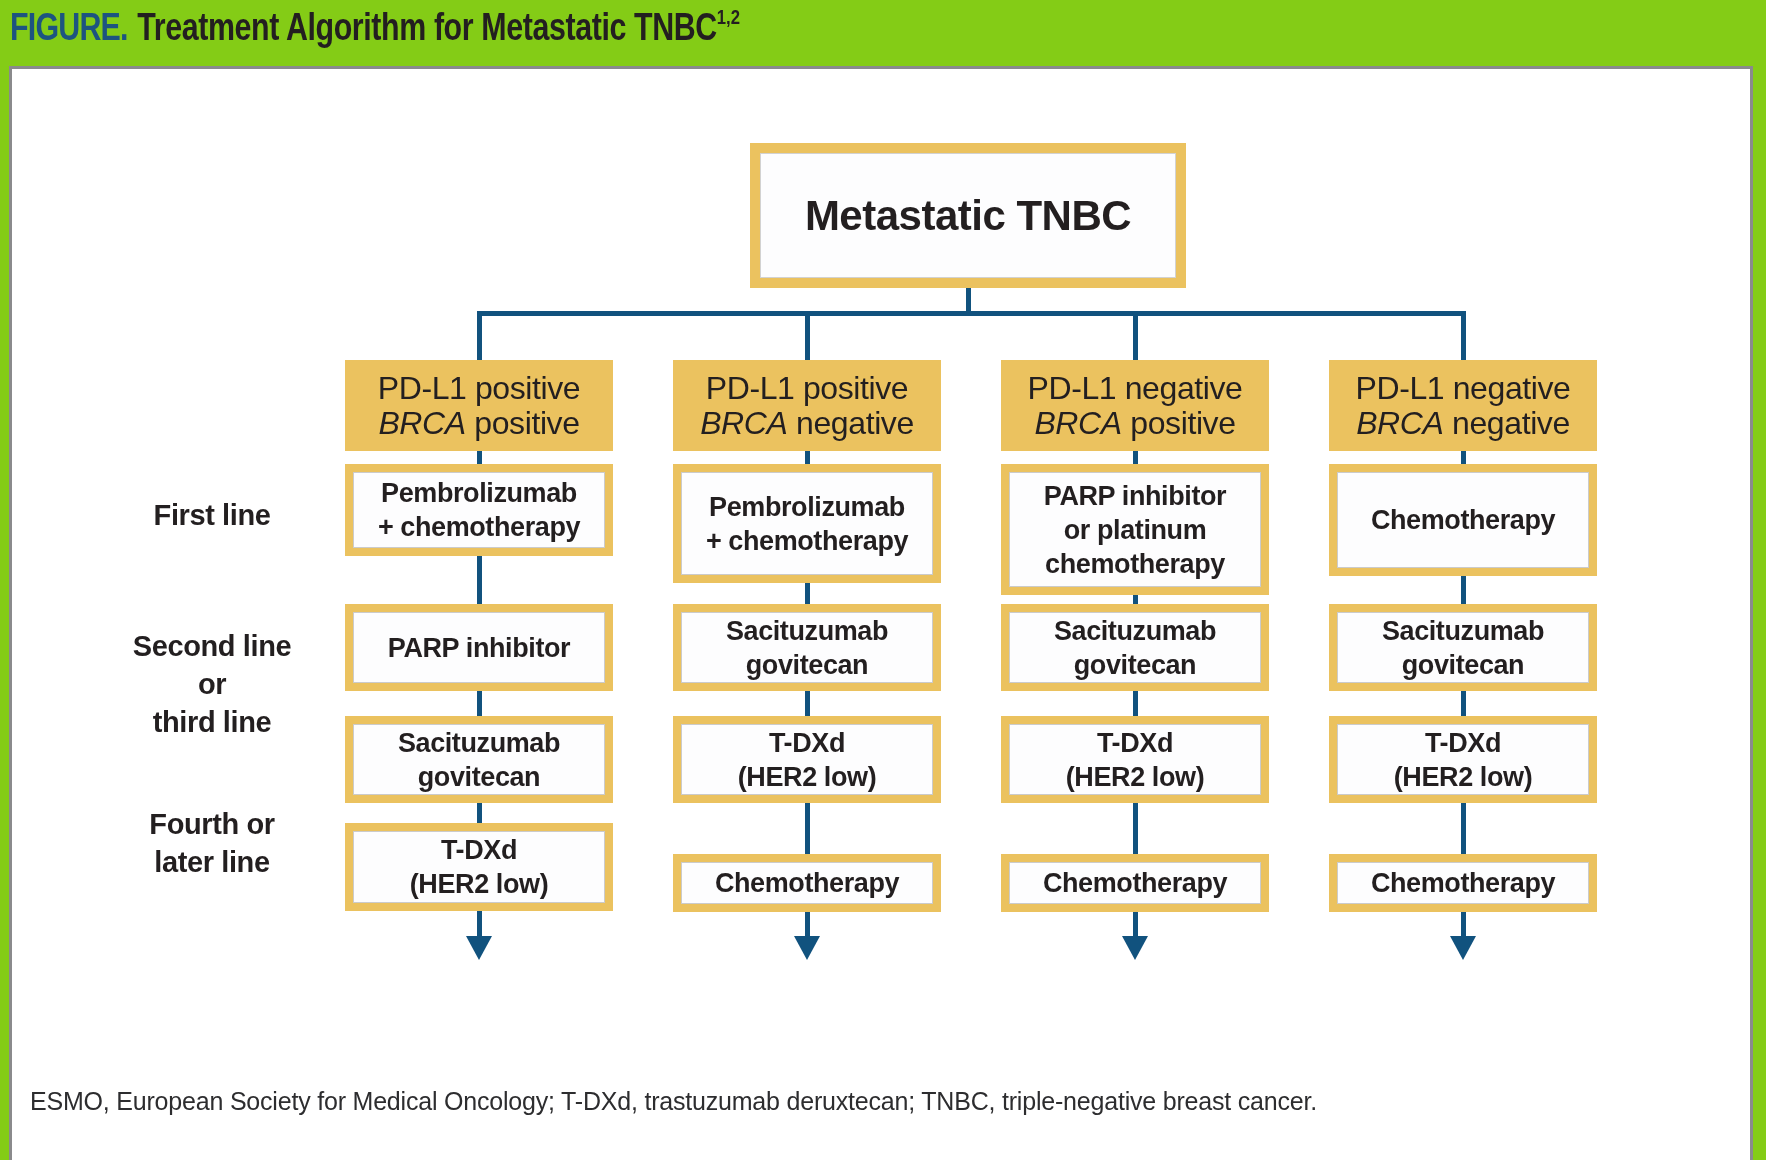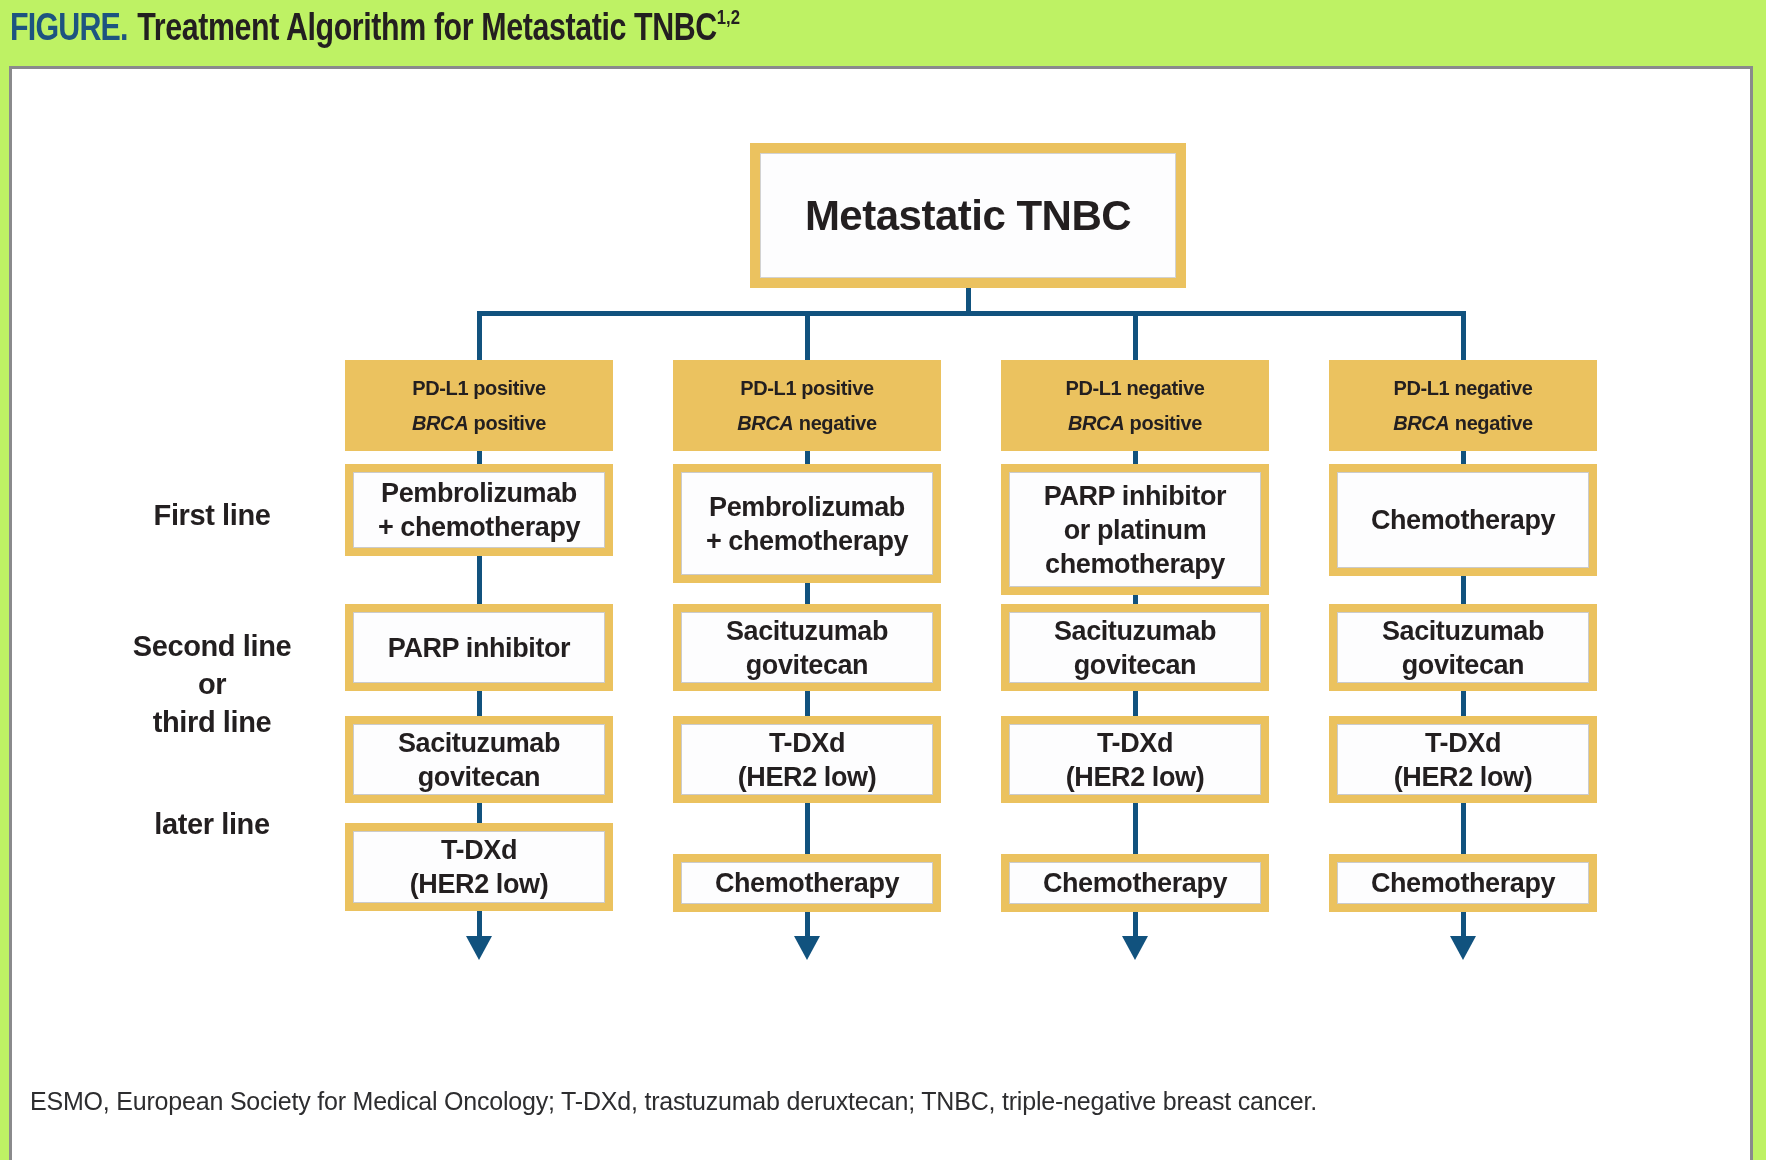--- a/index.html
+++ b/index.html
@@ -6,21 +6,21 @@
     --gold:#ebc25f;
     --connector-blue:#11527e;
     --title-blue:#1d5480;
     --text-black:#231f20;
     --panel-border:#8a8a8c;
     --footer-gray:#2d2d2f;
   }
   *{margin:0;padding:0;box-sizing:border-box;}
   html,body{width:1766px;height:1160px;background:#ffffff;overflow:hidden;
     font-family:"Liberation Sans","DejaVu Sans",sans-serif;}
-  .page{position:relative;width:1766px;height:1160px;background:#bef264;padding-left:24px;}
+  .page{position:relative;width:1766px;height:1160px;background:#84cc16;padding-left:24px;}
 
   
   .fig-title{position:absolute;left:10px;top:6px;white-space:nowrap;
     transform:scaleX(0.80);transform-origin:left center;
     font-size:38px;font-weight:800;letter-spacing:-0.5px;color:var(--text-black);}
   .fig-title .figlabel{color:var(--title-blue);margin-right:12px;letter-spacing:-1px;}
   .fig-title sup{font-size:0.55em;position:relative;top:-2px;letter-spacing:0;}
 
   
   .panel{position:absolute;left:9px;top:66px;width:1744px;height:1128px;
@@ -34,21 +34,21 @@
 
   
   .rootbox{position:absolute;left:738px;top:74px;width:436px;height:145px;
     border:10px solid var(--gold);background:#fdfdfe;z-index:2;
     display:flex;align-items:center;justify-content:center;
     box-shadow:inset 0 0 0 1px #d2d2d2;}
   .rootbox .rlabel{font-size:42px;font-weight:800;letter-spacing:-0.5px;color:var(--text-black);}
 
   .header{position:absolute;top:291px;width:268px;height:91px;background:var(--gold);
     z-index:2;display:flex;flex-direction:column;align-items:center;justify-content:center;
-    font-size:20px;font-weight:700;line-height:35px;letter-spacing:-0.4px;color:var(--text-black);
+    font-size:32px;font-weight:400;line-height:35px;letter-spacing:-0.4px;color:var(--text-black);
     text-align:center;}
   .header .hstat{margin-left:0.27em;}
 
   .tbox{position:absolute;width:268px;border:8px solid var(--gold);background:#fdfdfe;
     z-index:2;display:flex;flex-direction:column;align-items:center;justify-content:center;
     box-shadow:inset 0 0 0 1px #cbcbcb;
     font-size:27px;font-weight:700;line-height:34px;letter-spacing:-0.4px;color:var(--text-black);
     text-align:center;}
 
   .c1{left:333px;} .c2{left:661px;} .c3{left:989px;} .c4{left:1317px;}
@@ -172,20 +172,21 @@
 
     <div class="rowlabel" style="top:427px">
       <div>First line</div>
     </div>
     <div class="rowlabel" style="top:558px">
       <div>Second line</div>
       <div>or</div>
       <div>third line</div>
     </div>
     <div class="rowlabel" style="top:736px">
+      <div>Fourth or</div>
       <div>later line</div>
     </div>
 
   </div>
 
   <div class="footer">
     <div>ESMO, European Society for Medical Oncology; T-DXd, trastuzumab deruxtecan; TNBC, triple-negative breast cancer.</div>
   </div>
 
 </div>

